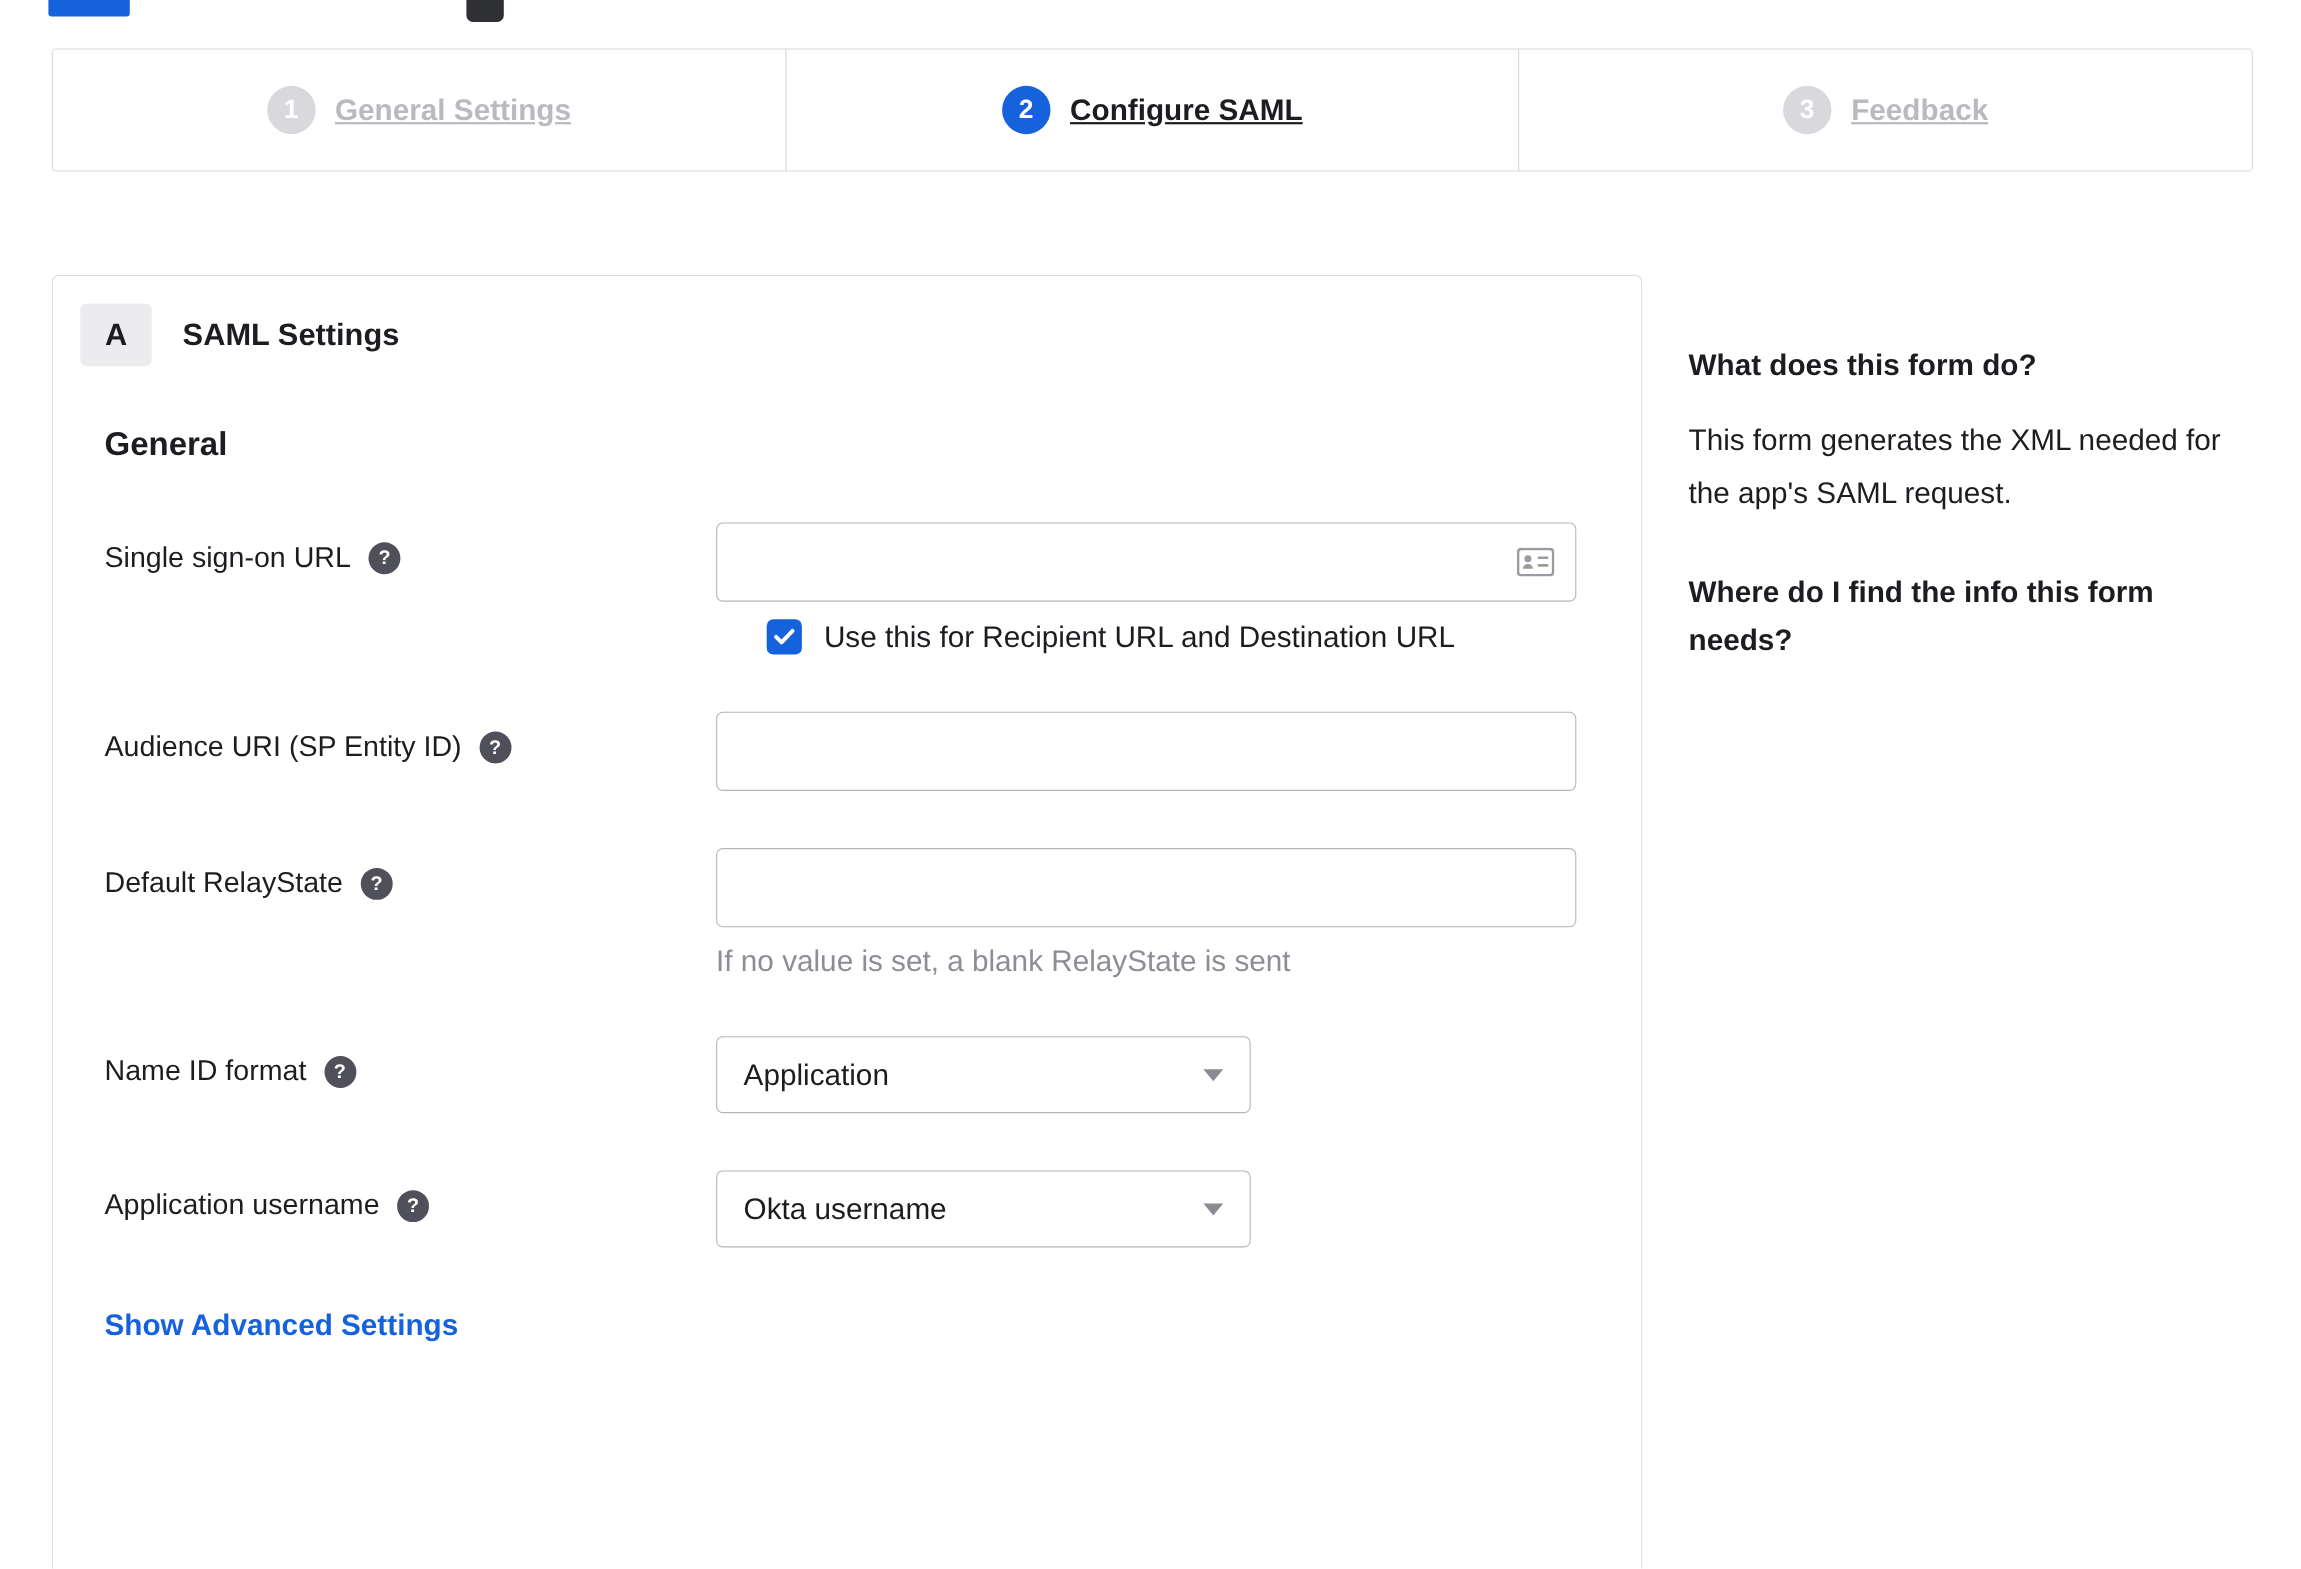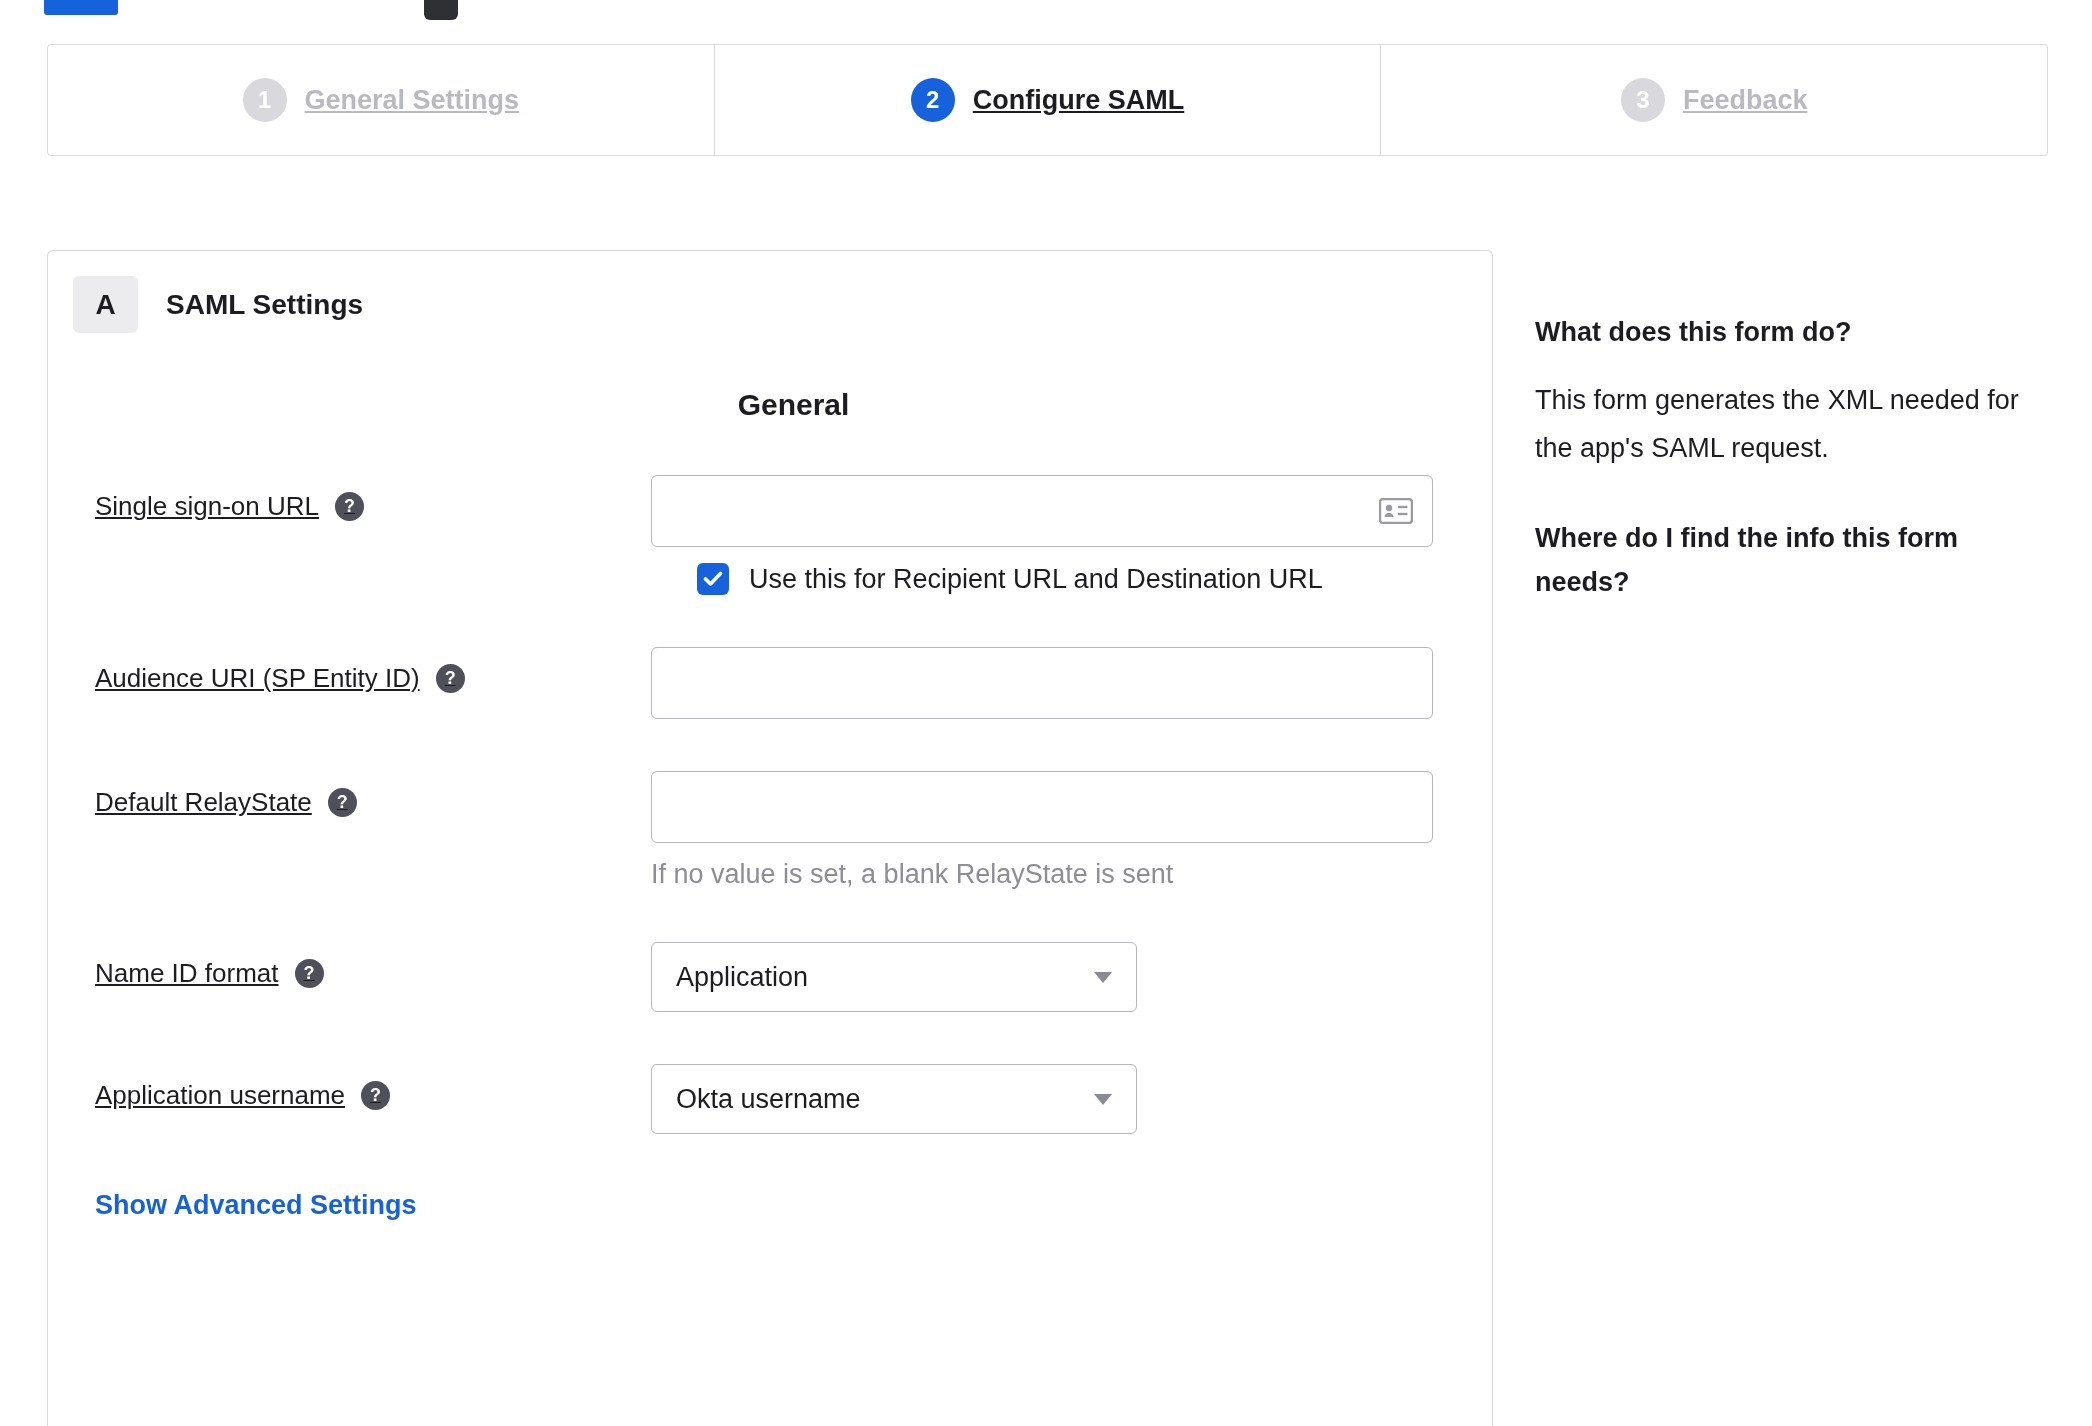--- a/index.html
+++ b/index.html
@@ -32,25 +32,25 @@
     border:1px solid #d7d7dc;border-bottom:none;border-radius:6px 6px 0 0;
     padding:25px 0 40px 25px;
   }
   .badge-row{display:flex;align-items:center;gap:28px;}
   .badge{
     width:65px;height:57px;background:#ececee;border-radius:6px;
     display:flex;align-items:center;justify-content:center;
     font-size:28px;font-weight:bold;color:#1d1d21;
   }
   .panel-title{font-size:28px;font-weight:bold;}
-  .section-title{font-size:30px;font-weight:bold;margin:55px 0 0 22px;text-align:center;}
+  .section-title{font-size:30px;font-weight:bold;margin:55px 0 0 22px;}
   .fields{margin-top:53px;}
   .field{display:flex;margin-left:22px;margin-bottom:52px;}
   .label-col{flex:0 0 556px;box-sizing:border-box;padding:16px 30px 0 0;}
-  .label-inner{display:flex;align-items:center;gap:16px;text-decoration:underline;}
+  .label-inner{display:flex;align-items:flex-end;gap:16px;}
   .field-label{font-size:26px;color:#1d1d21;}
   .help-icon{
     width:29px;height:29px;border-radius:50%;background:#50505a;color:#fff;
     display:flex;align-items:center;justify-content:center;
     font-size:18px;font-weight:bold;flex:0 0 29px;cursor:pointer;
   }
   .ctrl-col{flex:1;}
   .input-wrap{position:relative;width:782px;}
   .text-input{
     width:782px;height:72px;box-sizing:border-box;border:1px solid #b5b5bd;border-radius:6px;

